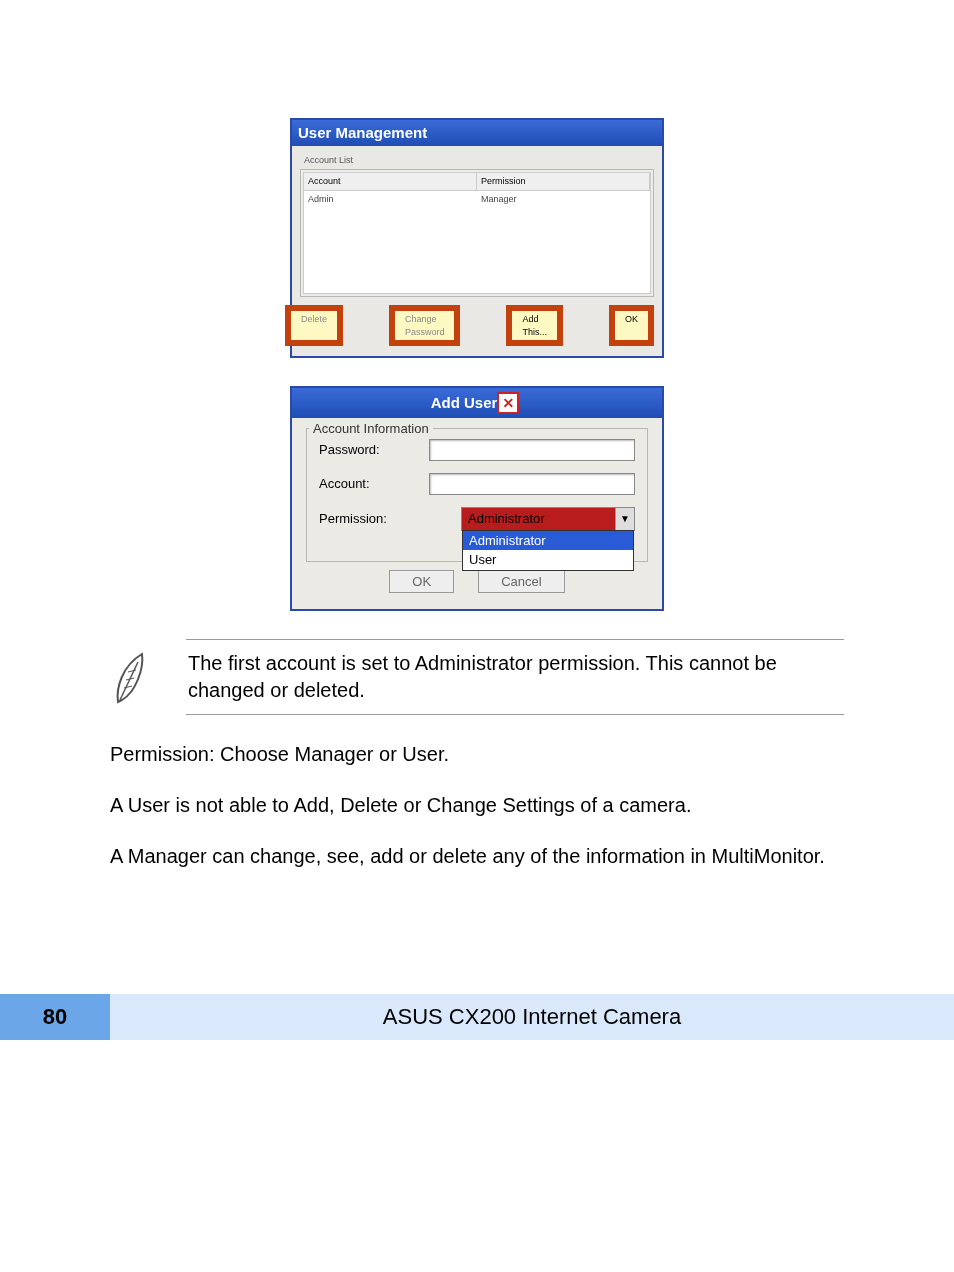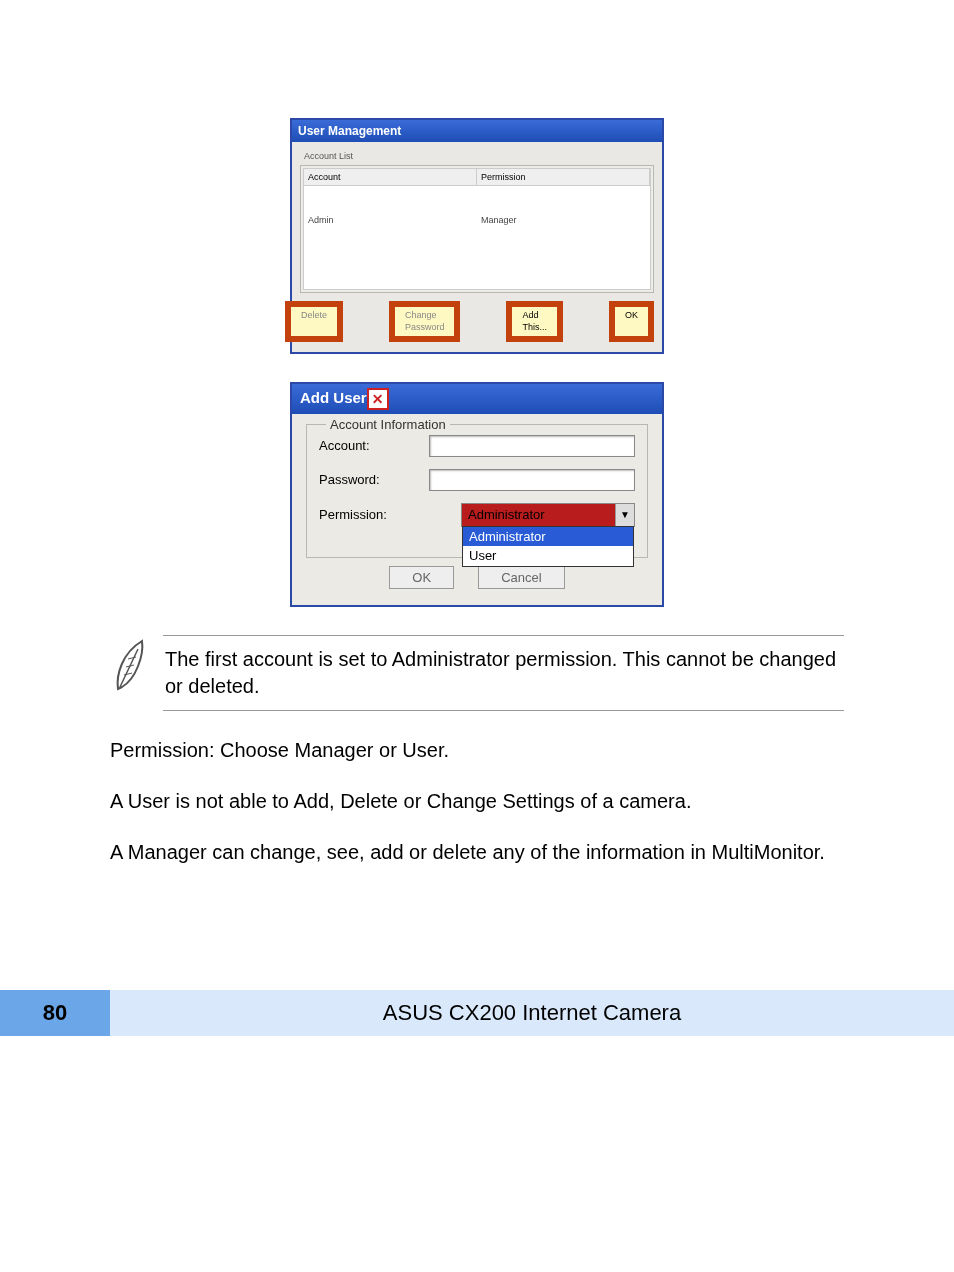--- a/index.html
+++ b/index.html
@@ -22,28 +22,28 @@
     border: 2px solid #2b4aa8;
     background: #e9e8e4;
     font-size: 10px;
     font-family: Tahoma, Arial, sans-serif;
   }
   .s1-title {
     background: linear-gradient(#3a6bd8,#1e4db5);
     color: #fff;
     padding: 3px 6px;
     font-weight: bold;
-    font-size: 12px;
+    font-size: 15px;
   }
   .s1-body { padding: 6px 8px 10px 8px; }
   .s1-group { border: 1px solid #b8b8b0; padding: 2px; background:#ecece8; }
   .s1-grouplabel { font-size:9px; color:#555; margin:2px 0 3px 4px; }
   .s1-list {
     background:#fff; border:1px solid #ccc; height:120px;
-    display:flex; flex-direction:column;gap:26px;
+    display:flex; flex-direction:column;
   }
   .s1-cols { display:flex; background:#efefef; border-bottom:1px solid #ccc; font-size:9px; }
   .s1-col { flex:1; padding:2px 4px; border-right:1px solid #ccc; }
   .s1-row { display:flex; font-size:9px; }
   .s1-cell { flex:1; padding:2px 4px; color:#444; }
   .s1-btns { display:flex; gap:6px; justify-content:flex-end; margin-top:8px; }
   .s1-btn {
     background:#fef9c3; border:6px solid #c2410c; font-size:9px;
     padding:2px 10px; color:#888;margin-left:40px;
   }
@@ -53,34 +53,34 @@
     width: 370px;
     margin: 10px auto 28px auto;
     border: 2px solid #2b4aa8;
     background: #eceae4;
     font-family: Tahoma, Arial, sans-serif;
     font-size: 13px;
   }
   .s2-title {
     background: linear-gradient(#3a6bd8,#1e4db5);
     color:#fff; font-weight:bold;
-    display:flex; justify-content:flex-start; align-items:center;
+    display:flex; justify-content:center; align-items:center;
     padding:4px 12px 4px 8px; font-size:15px;
   }
   .s2-close {
     width:18px; height:18px; background:#fff; border:2px solid #c22;
     color:#c22; font-weight:bold; display:flex; align-items:center;
     justify-content:center; font-size:14px; line-height:1;
   }
   .s2-body { padding: 10px 14px 6px 14px; }
   .s2-group {
     border:1px solid #b8b8b0; padding:10px 12px 4px 12px; position:relative;
   }
   .s2-grouplabel {
-    position:absolute; top:-9px; left:19px; background:#eceae4;
+    position:absolute; top:-9px; left:2px; background:#eceae4;
     padding:0 4px; font-size:13px; color:#333;
   }
   .s2-row { display:flex; align-items:center; margin-bottom:12px; }
   .s2-label { width:110px; }
   .s2-input {
     flex:1; height:20px; border:1px solid #888; box-shadow: inset 1px 1px 2px #bbb;
     background:#fff; padding:0 4px; font-size:13px;
   }
   .s2-select {
     flex:1; display:flex; align-items:center; border:1px solid #888;
@@ -93,21 +93,21 @@
   }
   .s2-drop {
     position:absolute; top:22px; left:0; right:0; border:1px solid #333;
     background:#fff; font-size:13px;
   }
   .s2-opt { padding:1px 6px; }
   .s2-opt.sel { background:#2a5bd7; color:#fff; }
   .s2-btns { display:flex; gap:24px; justify-content:center; margin:8px 0 10px 0; }
   .s2-btn { background:#eee; border:1px solid #999; padding:2px 22px; font-size:13px; color:#666; }
 
-  .note-block { display:flex; align-items:flex-start; gap:9px; margin: 4px 0 26px 0; }
+  .note-block { display:flex; align-items:flex-end; gap:32px; margin: 4px 0 26px 0; }
   .note-icon svg { width:44px; height:60px; }
   .note-text { flex:1; border-top:1px solid #999; border-bottom:1px solid #999; padding:10px 2px; }
 
   .footer {
     display:flex; align-items:stretch; margin-top:40px;
     font-size:22px;
   }
   .footer-pagenum {
     background:#6aa6e8; color:#000; font-weight:bold;
     width:110px; display:flex; align-items:center; justify-content:center;
@@ -152,26 +152,26 @@
   <div class="screenshot2">
     <div class="s2-title">
       <span>Add User</span>
       <span class="s2-close">✕</span>
     </div>
     <div class="s2-body">
       <div class="s2-group">
         <span class="s2-grouplabel">Account Information</span>
 
         <div class="s2-row">
+          <span class="s2-label">Password:</span>
+          <input class="s2-input" type="text" style="">
+        </div>
+
+        <div class="s2-row">
           <span class="s2-label">Account:</span>
-          <input class="s2-input" type="text" style="">
-        </div>
-
-        <div class="s2-row">
-          <span class="s2-label">Password:</span>
           <input class="s2-input" type="text" style="">
         </div>
 
         <div class="s2-row" style="margin-bottom:26px;">
           <span class="s2-label">Permission:</span>
           <div class="s2-select">
             <span class="s2-selval">Administrator</span>
             <span class="s2-arrow">▼</span>
             <div class="s2-drop">
               <div class="s2-opt sel">Administrator</div>

